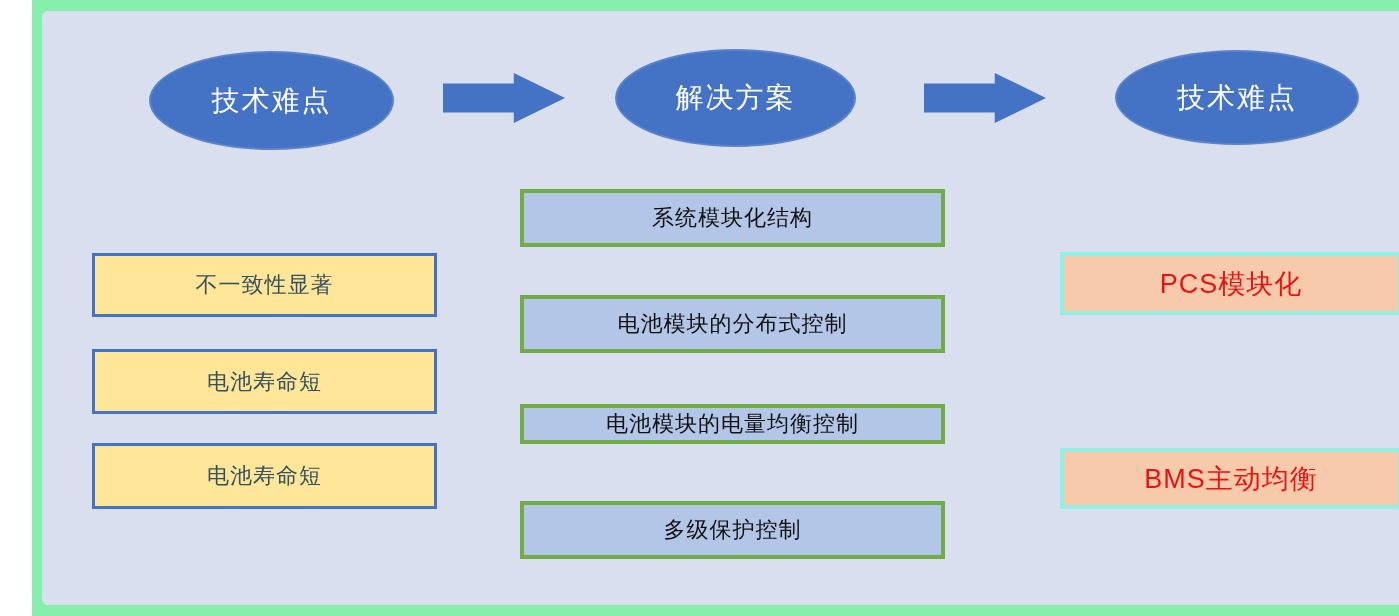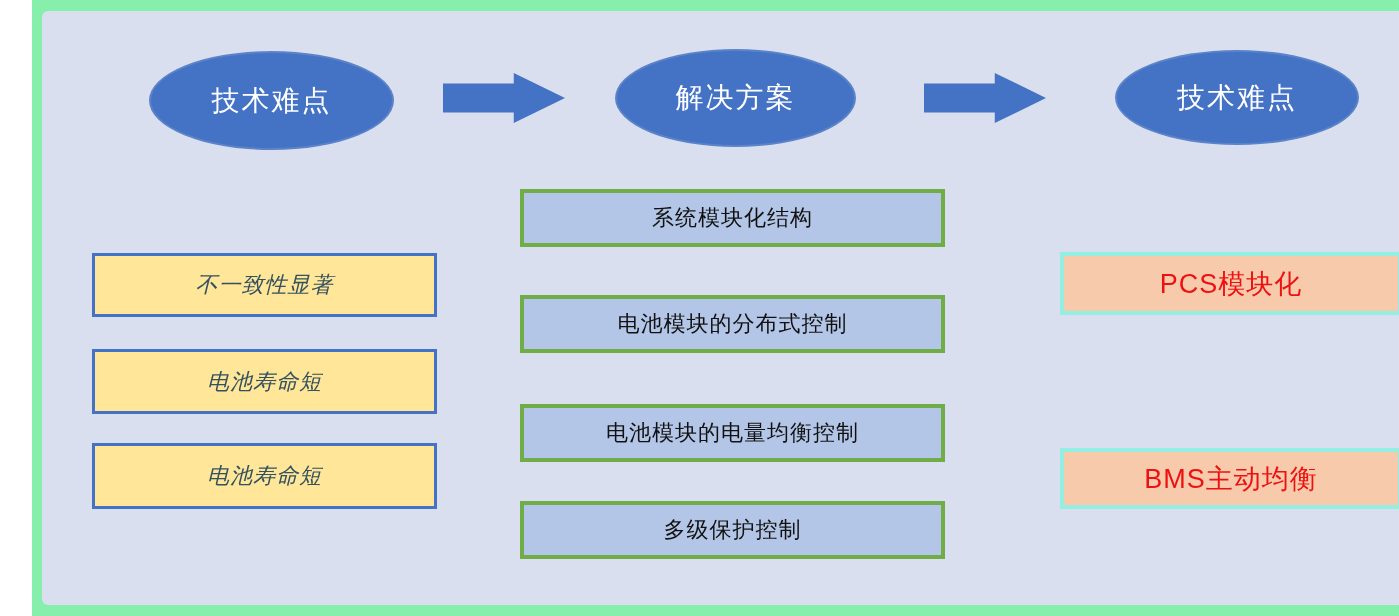--- a/index.html
+++ b/index.html
@@ -61,36 +61,35 @@
     justify-content: center;
     font-size: 22px;
     letter-spacing: 1px;
   }
   .difficulty {
     left: 60px;
     width: 345px;
     background: #ffe699;
     border: 3px solid #4472c4;
     color: #33515f;
-    font-style: italic;
   }
   .d-1 { top: 253px; height: 64px; }
   .d-2 { top: 349px; height: 65px; }
   .d-3 { top: 443px; height: 66px; }
 
   .solution {
     left: 488px;
     width: 425px;
     background: #b4c6e7;
     border: 4px solid #70ad47;
     color: #111111;
   }
   .s-1 { top: 189px; height: 58px; }
   .s-2 { top: 295px; height: 58px; }
-  .s-3 { top: 404px; height: 58px; }
+  .s-3 { top: 404px; height: 40px; }
   .s-4 { top: 501px; height: 58px; }
 
   .approach {
     left: 1028px;
     width: 342px;
     background: #f6caab;
     border: 4px solid #92efe2;
     color: #ee1111;
     font-family: "Liberation Sans", "DejaVu Sans", sans-serif;
     font-size: 27px;

